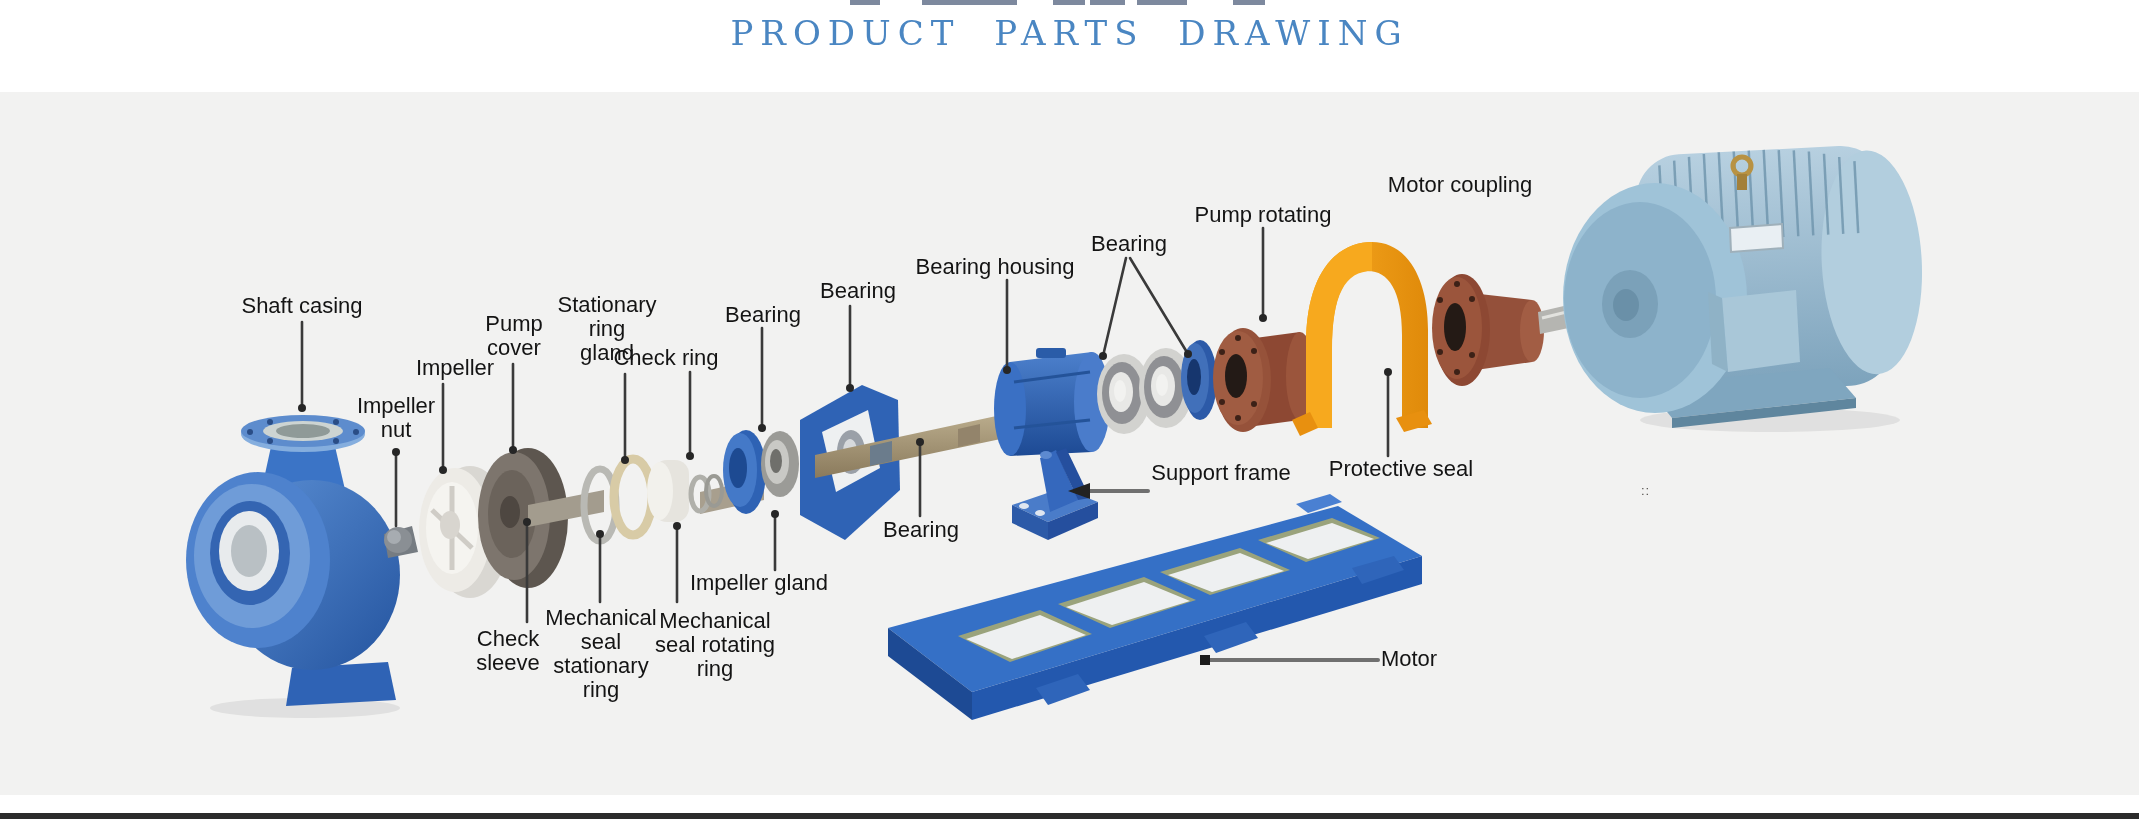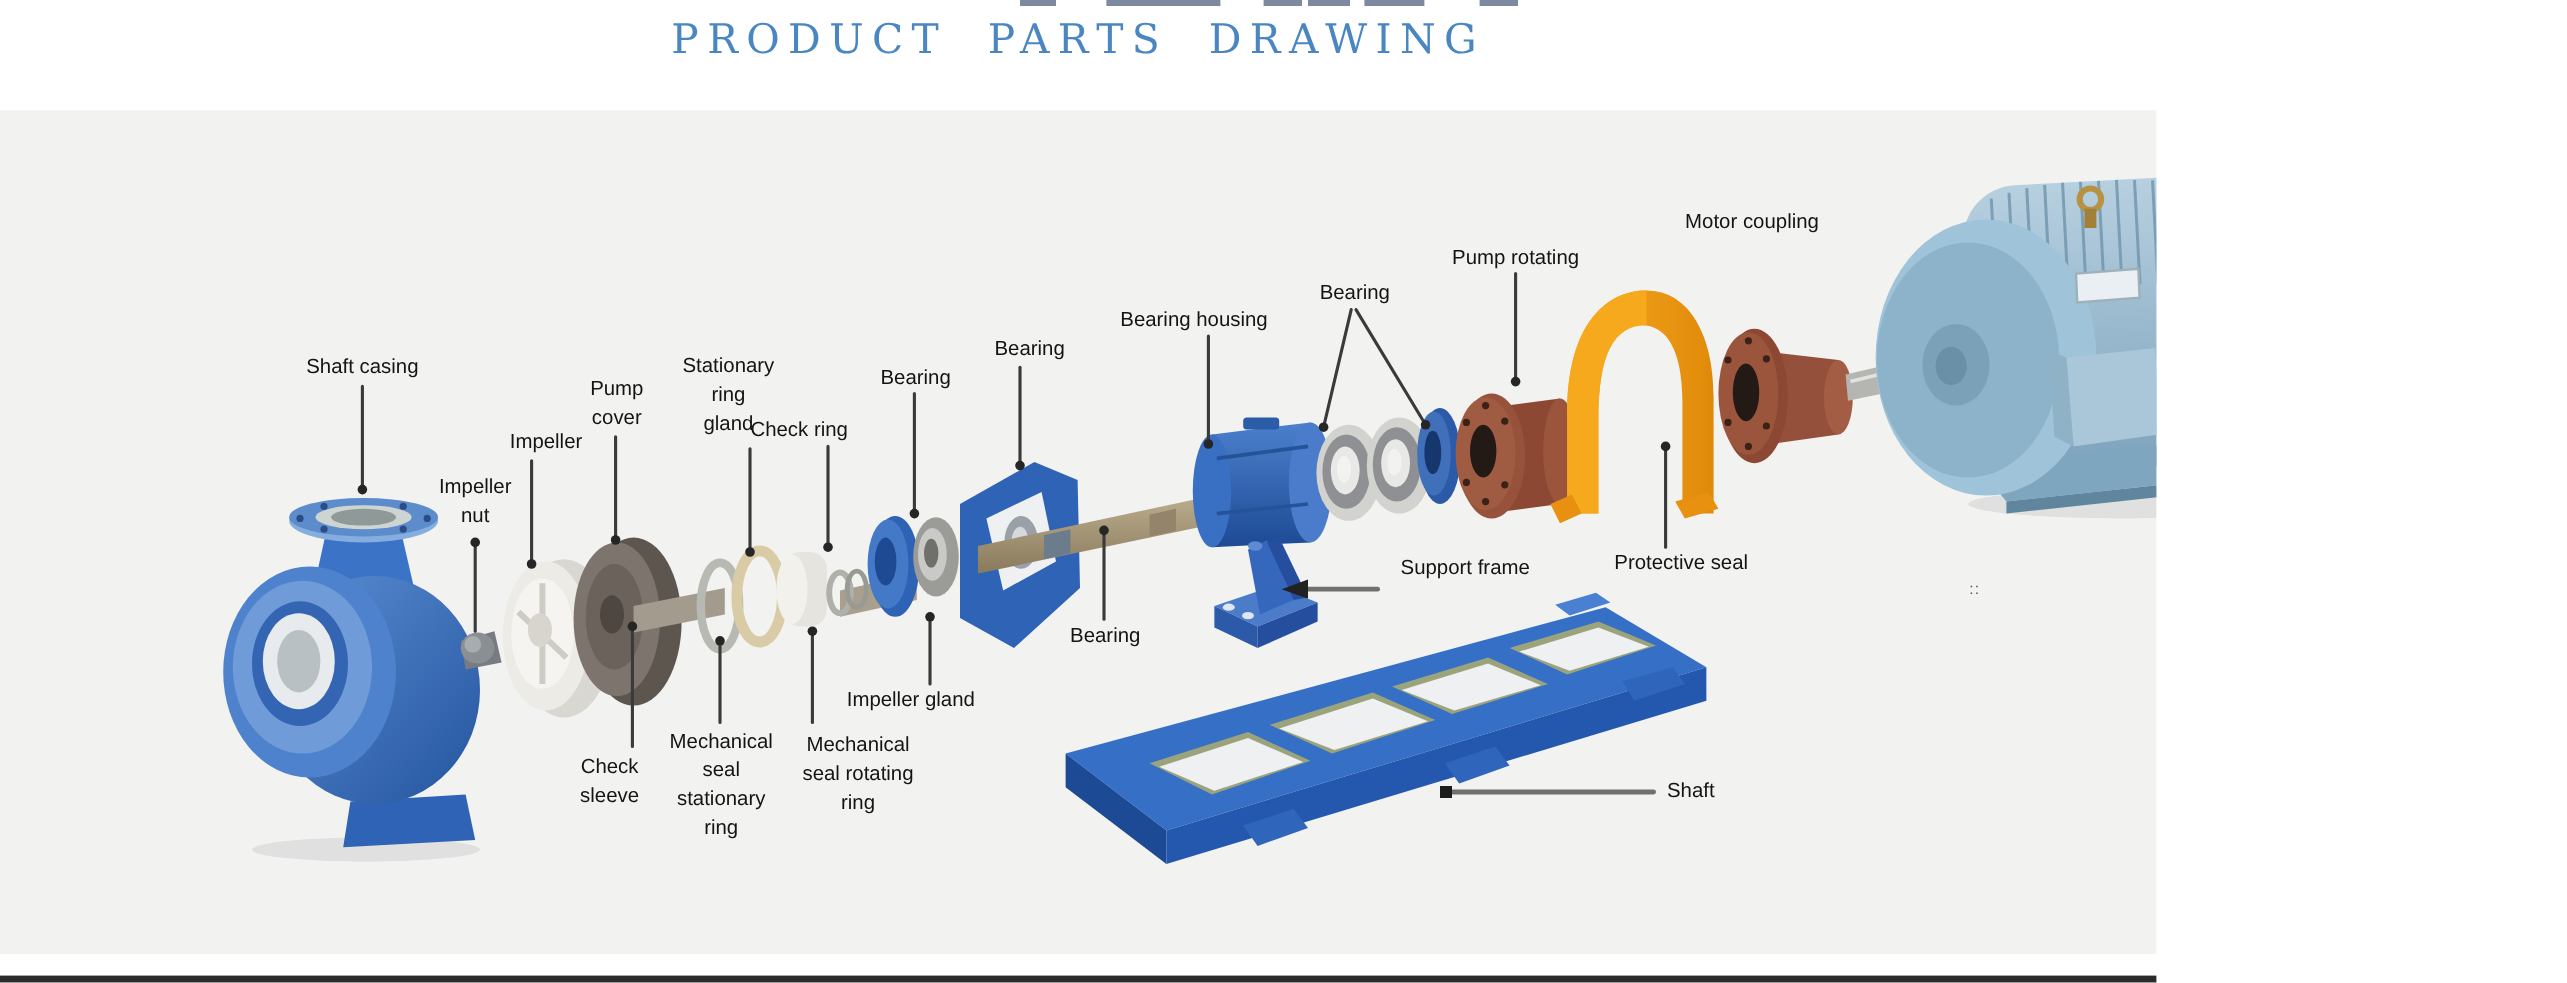--- a/index.html
+++ b/index.html
@@ -1,18 +1,18 @@
 <!DOCTYPE html>
 <html><head>
 <meta charset="utf-8">
 <style>
   html,body{margin:0;padding:0;background:#ffffff;}
   #stage{
     position:relative;
-    width:1797px;height:819px;
+    width:2139px;height:819px;
     background:#ffffff;
     overflow:hidden;
     font-family:"Liberation Sans", sans-serif;
   }
   .band-gray{
     position:absolute;left:0;top:92px;width:2139px;height:703px;
     background:#f2f2f1;
   }
   .band-white-bottom{
     position:absolute;left:0;top:795px;width:2139px;height:18px;
@@ -27,21 +27,21 @@
     font-family:"DejaVu Serif", serif;
     font-size:34px;line-height:40px;
     letter-spacing:7px;word-spacing:16px;
     color:#4a86c2;white-space:nowrap;
   }
   .top-remnant{
     position:absolute;top:0;height:5px;background:#5c6c86;opacity:.8;
   }
   .part-label{
     position:absolute;transform:translate(-50%,-50%);
-    font-size:17px;line-height:24px;color:#141414;
+    font-size:22px;line-height:24px;color:#141414;
     text-align:center;white-space:pre-line;z-index:5;
   }
   .stray-mark{
     position:absolute;left:1641px;top:483px;
     font-size:13px;color:#55524e;letter-spacing:1px;z-index:4;
   }
   #diagram-svg{position:absolute;left:0;top:0;z-index:3;}
 </style>
 </head>
 <body>
@@ -371,17 +371,17 @@
   <div class="part-label" style="left:759px;top:583px">Impeller gland</div>
   <div class="part-label" style="left:715px;top:645px">Mechanical
 seal rotating
 ring</div>
   <div class="part-label" style="left:601px;top:654px">Mechanical
 seal
 stationary
 ring</div>
   <div class="part-label" style="left:508px;top:651px">Check
 sleeve</div>
-  <div class="part-label" style="left:1409px;top:659px">Shaft</div>
+  <div class="part-label" style="left:1409px;top:659px">Motor</div>
 
   <div class="stray-mark">::</div>
 
 </div>
 
 </body></html>

